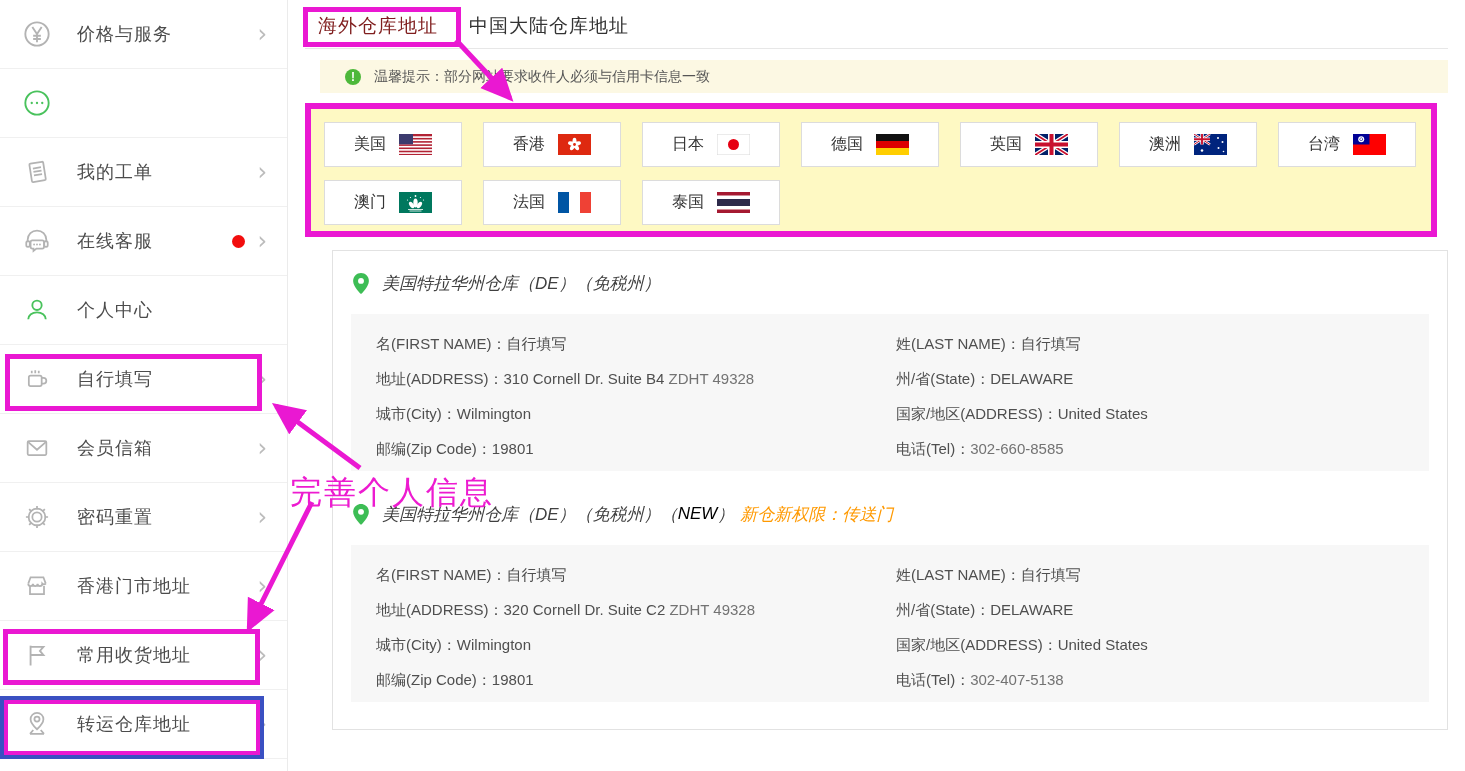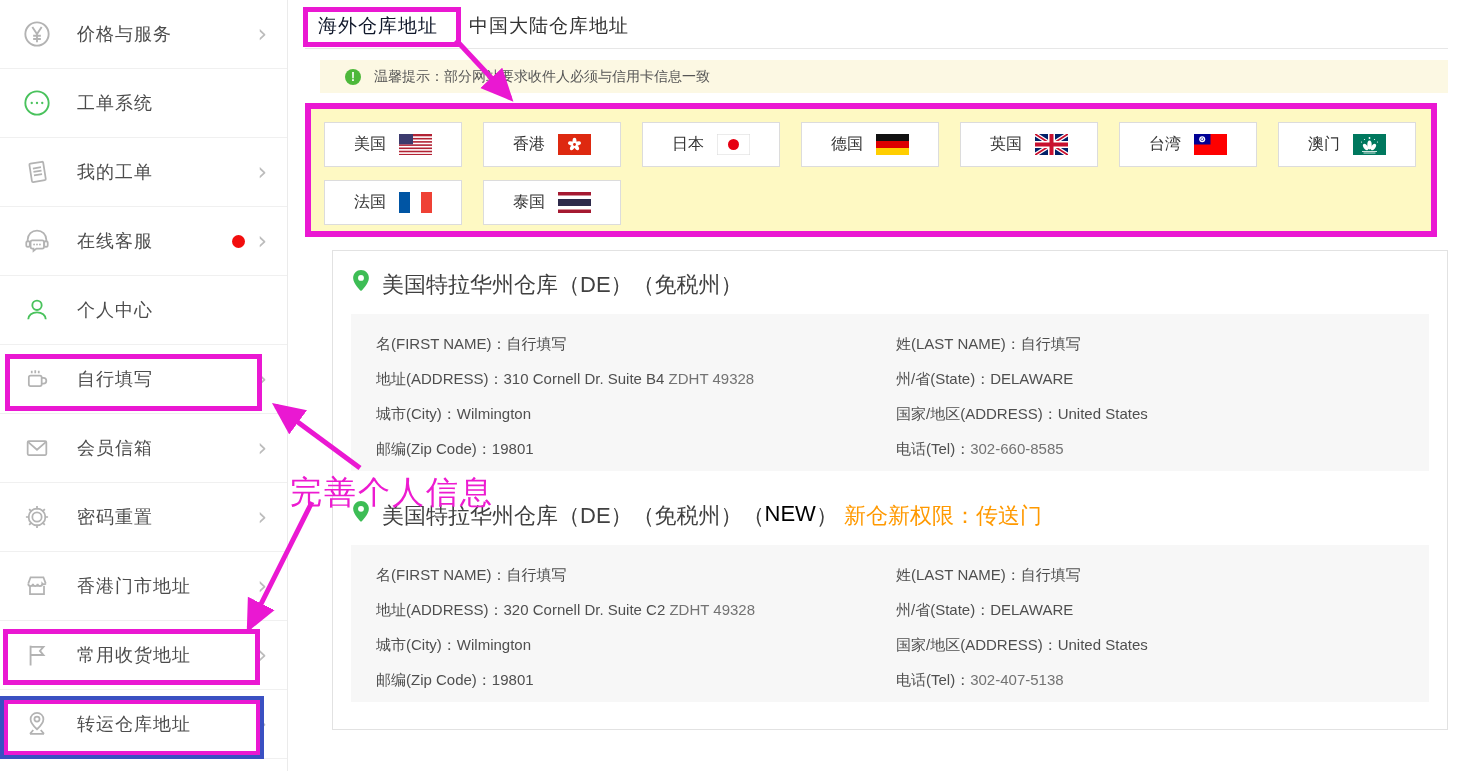--- a/index.html
+++ b/index.html
@@ -12,33 +12,33 @@
   .sidebar{position:absolute;left:0;top:0;width:288px;height:771px;border-right:1px solid #ebebeb;box-sizing:border-box;background:#fff;}
   .side-item{height:69px;display:flex;align-items:center;padding:0 20px 0 22px;border-bottom:1px solid #f0f0f0;box-sizing:border-box;cursor:pointer;background:#fff;}
   .side-icon{width:30px;height:28px;margin-right:17px;flex:0 0 auto;display:flex;align-items:center;justify-content:center;}
   .side-icon svg{display:block;}
   .side-label{font-size:18px;color:#4c4c4c;flex:1;letter-spacing:1px;margin-left:8px;}
   .side-chevron{color:#bcbcbc;font-size:24px;line-height:1;font-family:"DejaVu Sans",sans-serif;}
   .side-badge{width:13px;height:13px;border-radius:50%;background:#f20d0d;margin-right:12px;flex:0 0 auto;}
   
   .tabs-line{position:absolute;left:305px;top:48px;width:1143px;height:0;border-top:1px solid #e7e7e7;}
   .tab{position:absolute;top:13px;font-size:19px;cursor:pointer;letter-spacing:1px;}
-  .tab.active{color:#0f172a;}
+  .tab.active{color:#7f1d1d;}
   .tab.inactive{color:#333;}
   
   .notice{position:absolute;left:320px;top:60px;width:1128px;height:33px;background:#fcf8e3;display:flex;align-items:center;box-sizing:border-box;padding-left:25px;}
   .notice-ic{width:16px;height:16px;border-radius:50%;background:#4db83a;color:#fff;font-size:12px;font-weight:bold;display:flex;align-items:center;justify-content:center;margin-right:13px;flex:0 0 auto;}
   .notice-tx{font-size:14px;color:#555;}
   
   .country-wrap{position:absolute;left:305px;top:103px;width:1132px;height:134px;border:6px solid #ea18d2;box-sizing:border-box;background:#fef9c3;padding:13px 13px;display:flex;flex-wrap:wrap;gap:13px 21px;align-content:flex-start;}
   .country-btn{width:138px;height:45px;border:1px solid #dcdcdc;background:#fff;display:flex;align-items:center;justify-content:center;gap:13px;font-size:16px;color:#333;box-sizing:border-box;cursor:pointer;}
   .flag{width:33px;height:21px;display:block;flex:0 0 auto;}
   
   .card{position:absolute;left:332px;top:250px;width:1116px;height:480px;border:1px solid #e2e2e2;box-sizing:border-box;background:#fff;}
-  .wh-title{display:flex;margin:19px 0 0 20px;font-size:22px;color:#404040;height:26px;}
+  .wh-title{display:flex;align-items:center;margin:19px 0 0 20px;font-size:17px;color:#404040;height:26px;font-style:italic;}
   .wh-title .pin{margin-right:13px;display:flex;}
   .wh-title .red{color:#000000;}
   .wh-title .orange{color:#ff9900;margin-left:6px;cursor:pointer;}
   .wh-panel{margin:18px 18px 0 18px;background:#f7f7f7;height:157px;box-sizing:border-box;padding:12px 0 0 25px;display:grid;grid-template-columns:520px auto;}
   .fcol{display:flex;flex-direction:column;}
   .frow{font-size:15px;color:#4f4f4f;line-height:35px;white-space:nowrap;}
   .frow .red{color:#737373;}
   .mt30{margin-top:30px;}
   
   .anno{position:absolute;pointer-events:none;z-index:40;box-sizing:border-box;}
@@ -66,21 +66,20 @@
 
   <div class="side-item">
     <span class="side-icon">
       <svg width="28" height="28" viewBox="0 0 24 24" fill="none" stroke="#49c25c" stroke-width="1.6">
         <circle cx="12" cy="12" r="10"></circle>
         <circle cx="7.5" cy="12" r="1" fill="#49c25c" stroke="none"></circle>
         <circle cx="12" cy="12" r="1" fill="#49c25c" stroke="none"></circle>
         <circle cx="16.5" cy="12" r="1" fill="#49c25c" stroke="none"></circle>
       </svg>
       </span>
-    <span class="side-label">工单系统</span>
   </div>
 
   <div class="side-item">
     <span class="side-icon">
       <svg width="28" height="28" viewBox="0 0 24 24" fill="none" stroke="#b3b3b3" stroke-width="1.5">
         <g transform="rotate(-9 12 12)">
             <rect x="6.5" y="4" width="12" height="16" rx="1"></rect>
         <path d="M9 8.5h7M9 11.5h7M9 14.5h7"></path>
           </g>
       </svg>
@@ -249,20 +248,39 @@
     <span>英国</span>
     <svg class="flag" viewBox="0 0 33 21">
       <rect width="33" height="21" fill="#012169"></rect>
       <path d="M0,0 33,21M33,0 0,21" stroke="#fff" stroke-width="4.2"></path>
       <path d="M0,0 33,21M33,0 0,21" stroke="#c8102e" stroke-width="1.8"></path>
       <path d="M16.5,0 V21 M0,10.5 H33" stroke="#fff" stroke-width="7"></path>
       <path d="M16.5,0 V21 M0,10.5 H33" stroke="#c8102e" stroke-width="4"></path>
     </svg>
   </div>
 
+  <div class="country-btn">
+    <span>澳洲</span>
+    <svg class="flag" viewBox="0 0 33 21">
+      <rect width="33" height="21" fill="#00247d"></rect>
+      <g>
+        <path d="M0,0 16,10.5M16,0 0,10.5" stroke="#fff" stroke-width="2.4"></path>
+        <path d="M0,0 16,10.5M16,0 0,10.5" stroke="#c8102e" stroke-width="1"></path>
+        <path d="M8,0 V10.5 M0,5.25 H16" stroke="#fff" stroke-width="3.4"></path>
+        <path d="M8,0 V10.5 M0,5.25 H16" stroke="#c8102e" stroke-width="1.9"></path>
+      </g>
+      <g fill="#fff">
+        <circle cx="8" cy="16.5" r="1.3"></circle>
+        <circle cx="24" cy="4" r="1"></circle>
+        <circle cx="28.5" cy="8" r="1"></circle>
+        <circle cx="24.5" cy="14" r="1"></circle>
+        <circle cx="29.5" cy="17.5" r="0.8"></circle>
+      </g>
+    </svg>
+  </div>
 
   <div class="country-btn">
     <span>台湾</span>
     <svg class="flag" viewBox="0 0 33 21">
       <rect width="33" height="21" fill="#fe0000"></rect>
       <rect width="16.5" height="10.5" fill="#000095"></rect>
       <circle cx="8.2" cy="5.2" r="3" fill="#fff"></circle>
       <circle cx="8.2" cy="5.2" r="1.6" fill="#000095"></circle>
       <circle cx="8.2" cy="5.2" r="1.1" fill="#fff"></circle>
     </svg>

